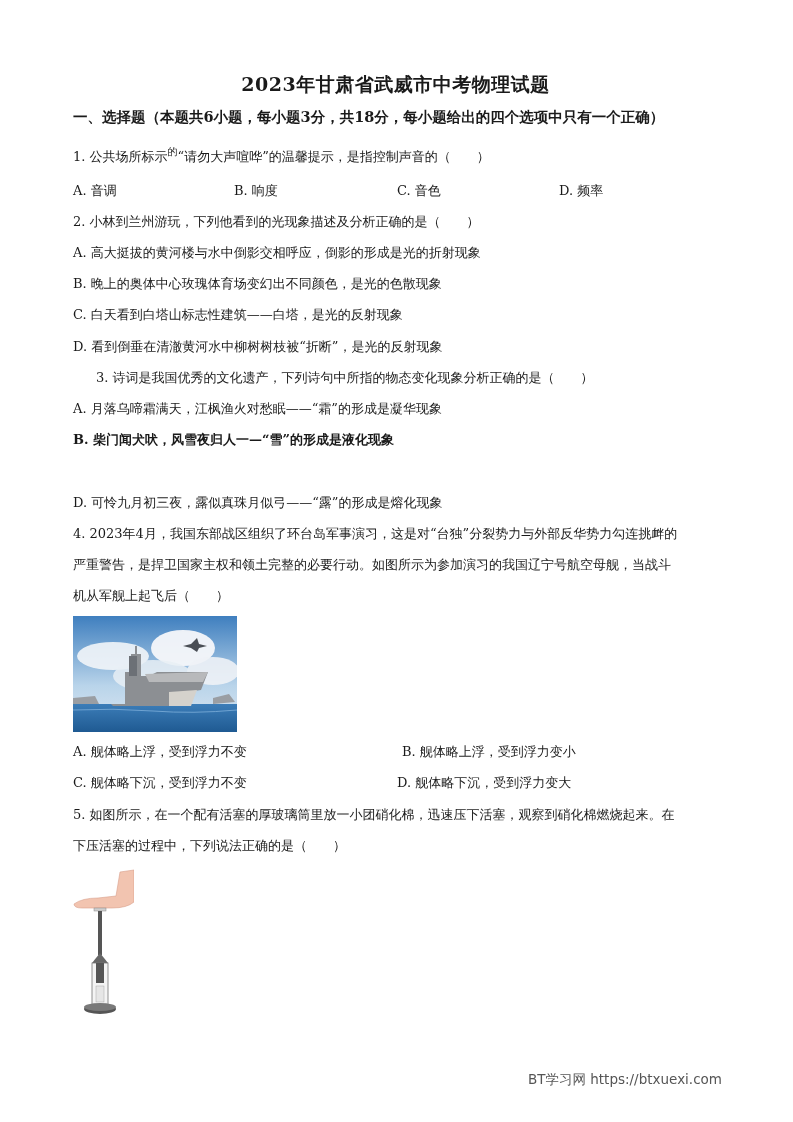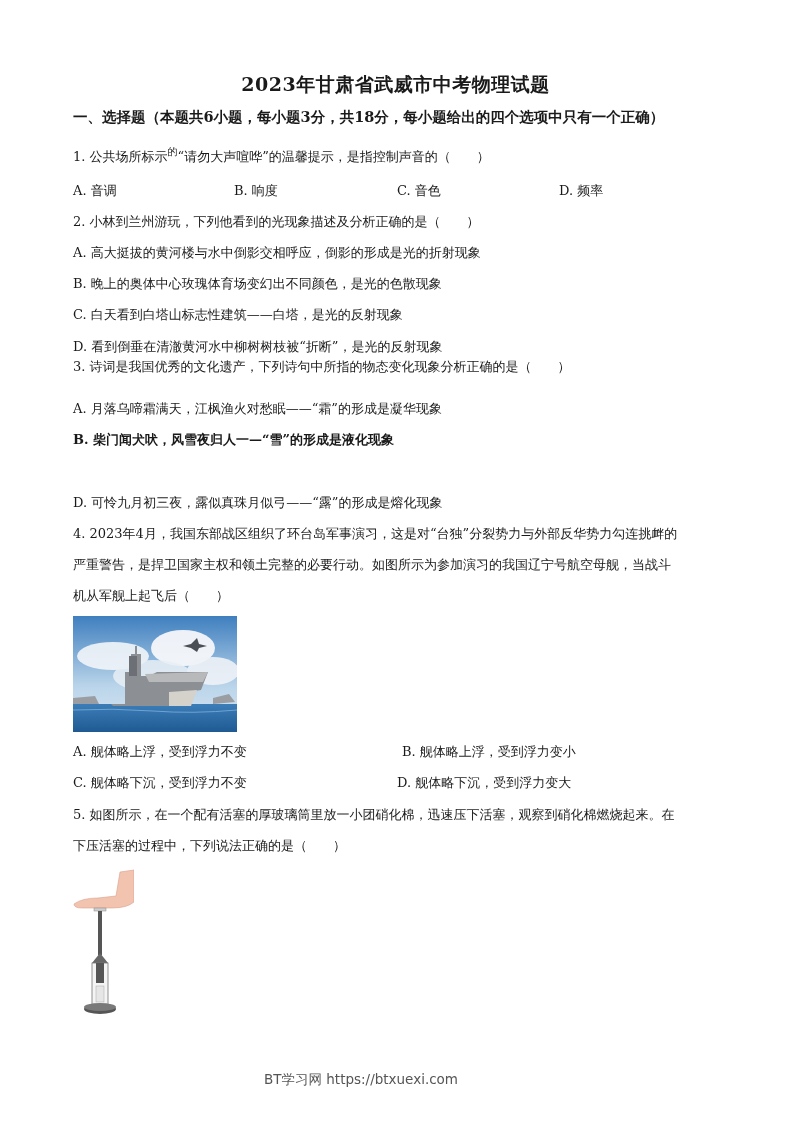--- a/index.html
+++ b/index.html
@@ -8,21 +8,21 @@
   .page { position: absolute; left: 0; top: 0; width: 793px; height: 1122px; }
   .title { position: absolute; left: 0; width: 791px; top: 72px; text-align: center;
            font-size: 19px; font-weight: bold; letter-spacing: 0.5px; }
   .section { position: absolute; left: 73px; top: 108px; font-size: 14.5px; font-weight: bold; white-space: nowrap; }
   .line { position: absolute; left: 73px; font-size: 13px; white-space: nowrap; line-height: 18px; }
   .opt4 { position: absolute; font-size: 13px; white-space: nowrap; line-height: 18px; }
   .sup { font-size: 10px; position: relative; top: -6px; }
   .figure { position: absolute; }
   .ship-img { left: 73px; top: 616px; width: 164px; height: 116px; overflow: hidden; }
   .piston-img { left: 72px; top: 868px; width: 62px; height: 150px; }
-  .footer { position: absolute; left: 0; width: 722px; top: 1071px; text-align: center;
+  .footer { position: absolute; left: 0; width: 722px; top: 1071px; text-align: right;
             font-family: "DejaVu Sans", "Liberation Sans", sans-serif; font-size: 13.5px; color: #555; }
 </style>
 </head>
 <body>
 
 <div class="page">
 
   <div class="title">2023年甘肃省武威市中考物理试题</div>
   <div class="section">一、选择题（本题共6小题，每小题3分，共18分，每小题给出的四个选项中只有一个正确）</div>
 
@@ -33,21 +33,21 @@
   <div class="opt4" style="left:234px; top:182px;">B. 响度</div>
   <div class="opt4" style="left:397px; top:182px;">C. 音色</div>
   <div class="opt4" style="left:559px; top:182px;">D. 频率</div>
 
   <div class="line" style="top:213px;">2. 小林到兰州游玩，下列他看到的光现象描述及分析正确的是（　　）</div>
   <div class="line" style="top:244px;">A. 高大挺拔的黄河楼与水中倒影交相呼应，倒影的形成是光的折射现象</div>
   <div class="line" style="top:275px;">B. 晚上的奥体中心玫瑰体育场变幻出不同颜色，是光的色散现象</div>
   <div class="line" style="top:306px;">C. 白天看到白塔山标志性建筑——白塔，是光的反射现象</div>
   <div class="line" style="top:338px;">D. 看到倒垂在清澈黄河水中柳树树枝被“折断”，是光的反射现象</div>
 
-  <div class="line" style="top:358px;">3. 诗词是我国优秀的文化遗产，下列诗句中所指的物态变化现象分析正确的是（　　）</div>
+  <div class="line" style="top:369px;margin-left:23px;">3. 诗词是我国优秀的文化遗产，下列诗句中所指的物态变化现象分析正确的是（　　）</div>
   <div class="line" style="top:400px;">A. 月落乌啼霜满天，江枫渔火对愁眠——“霜”的形成是凝华现象</div>
   <div class="line" style="top:431px;font-weight:bold;">B. 柴门闻犬吠，风雪夜归人一—“雪”的形成是液化现象</div>
   <div class="line" style="top:494px;">D. 可怜九月初三夜，露似真珠月似弓——“露”的形成是熔化现象</div>
 
   <div class="line" style="top:525px;">4. 2023年4月，我国东部战区组织了环台岛军事演习，这是对“台独”分裂势力与外部反华势力勾连挑衅的</div>
   <div class="line" style="top:556px;">严重警告，是捍卫国家主权和领土完整的必要行动。如图所示为参加演习的我国辽宁号航空母舰，当战斗</div>
   <div class="line" style="top:587px;">机从军舰上起飞后（　　）</div>
 
   <div class="figure ship-img">
     <svg width="164" height="116" viewBox="0 0 164 116">

